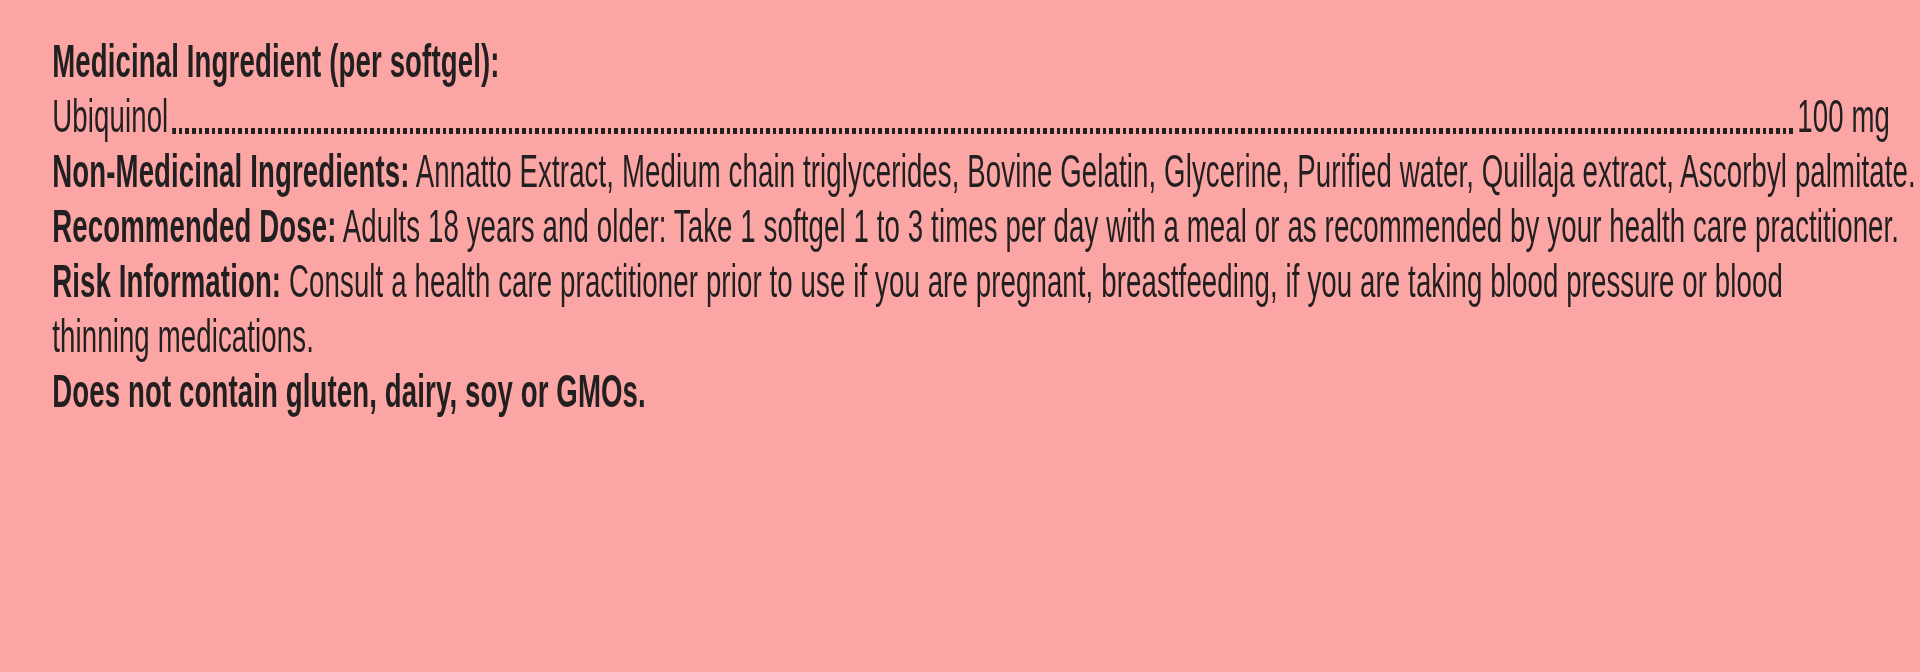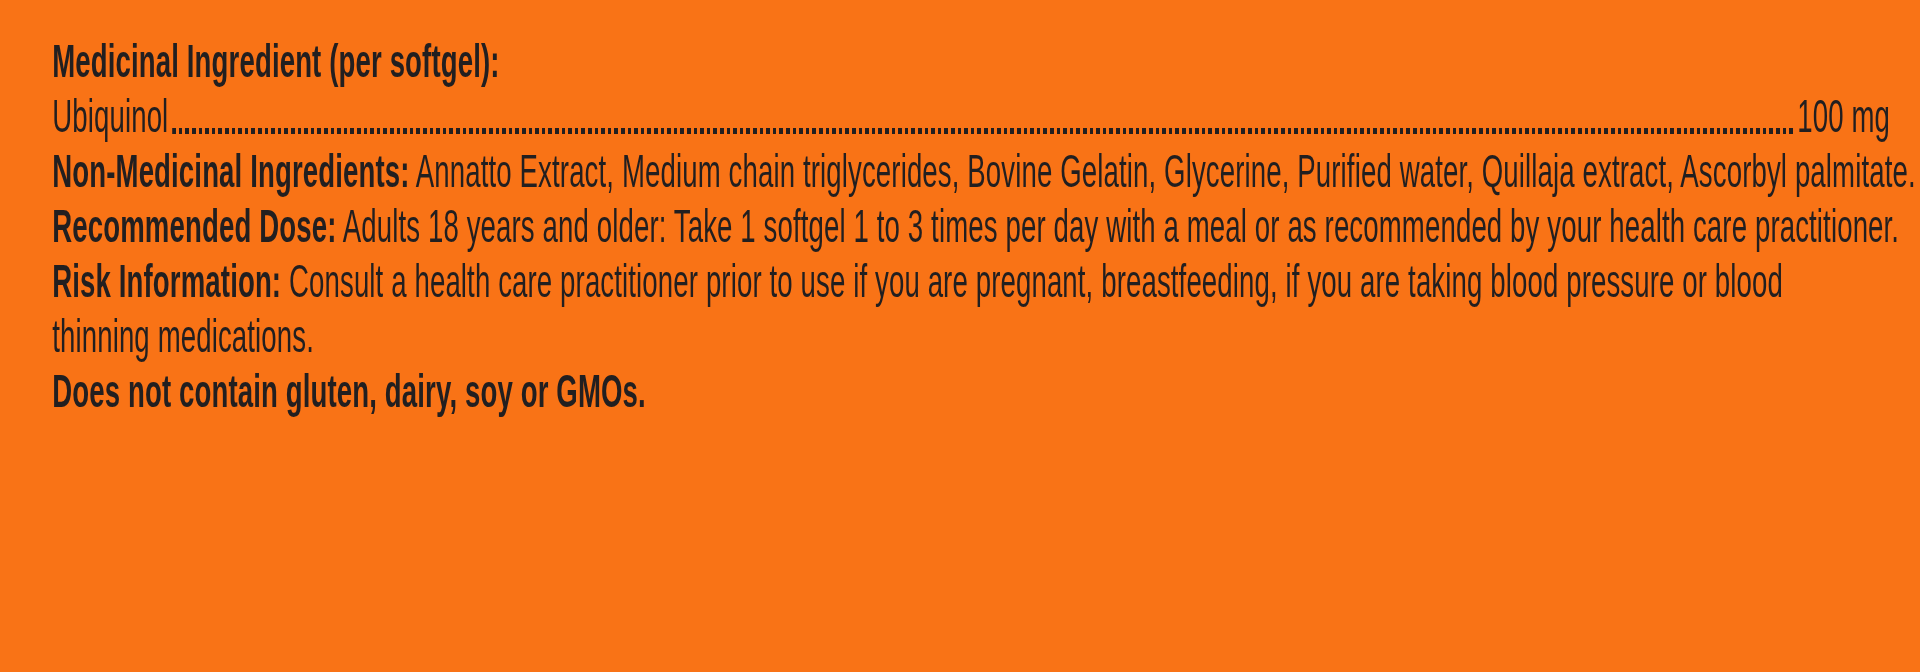--- a/index.html
+++ b/index.html
@@ -6,21 +6,21 @@
     margin: 0;
     padding: 0;
     width: 1920px;
     height: 672px;
     background: #ffffff;
     overflow: hidden;
   }
   .label {
     width: 1920px;
     height: 672px;
-    background: #f97316;
+    background: #fca5a5;
     overflow: hidden;
   }
   
   .content {
     width: 3200px;
     box-sizing: border-box;
     padding: 34px 50px 0 87px;
     transform: scaleX(0.6);
     transform-origin: 0 0;
     font-family: "Liberation Sans", sans-serif;

